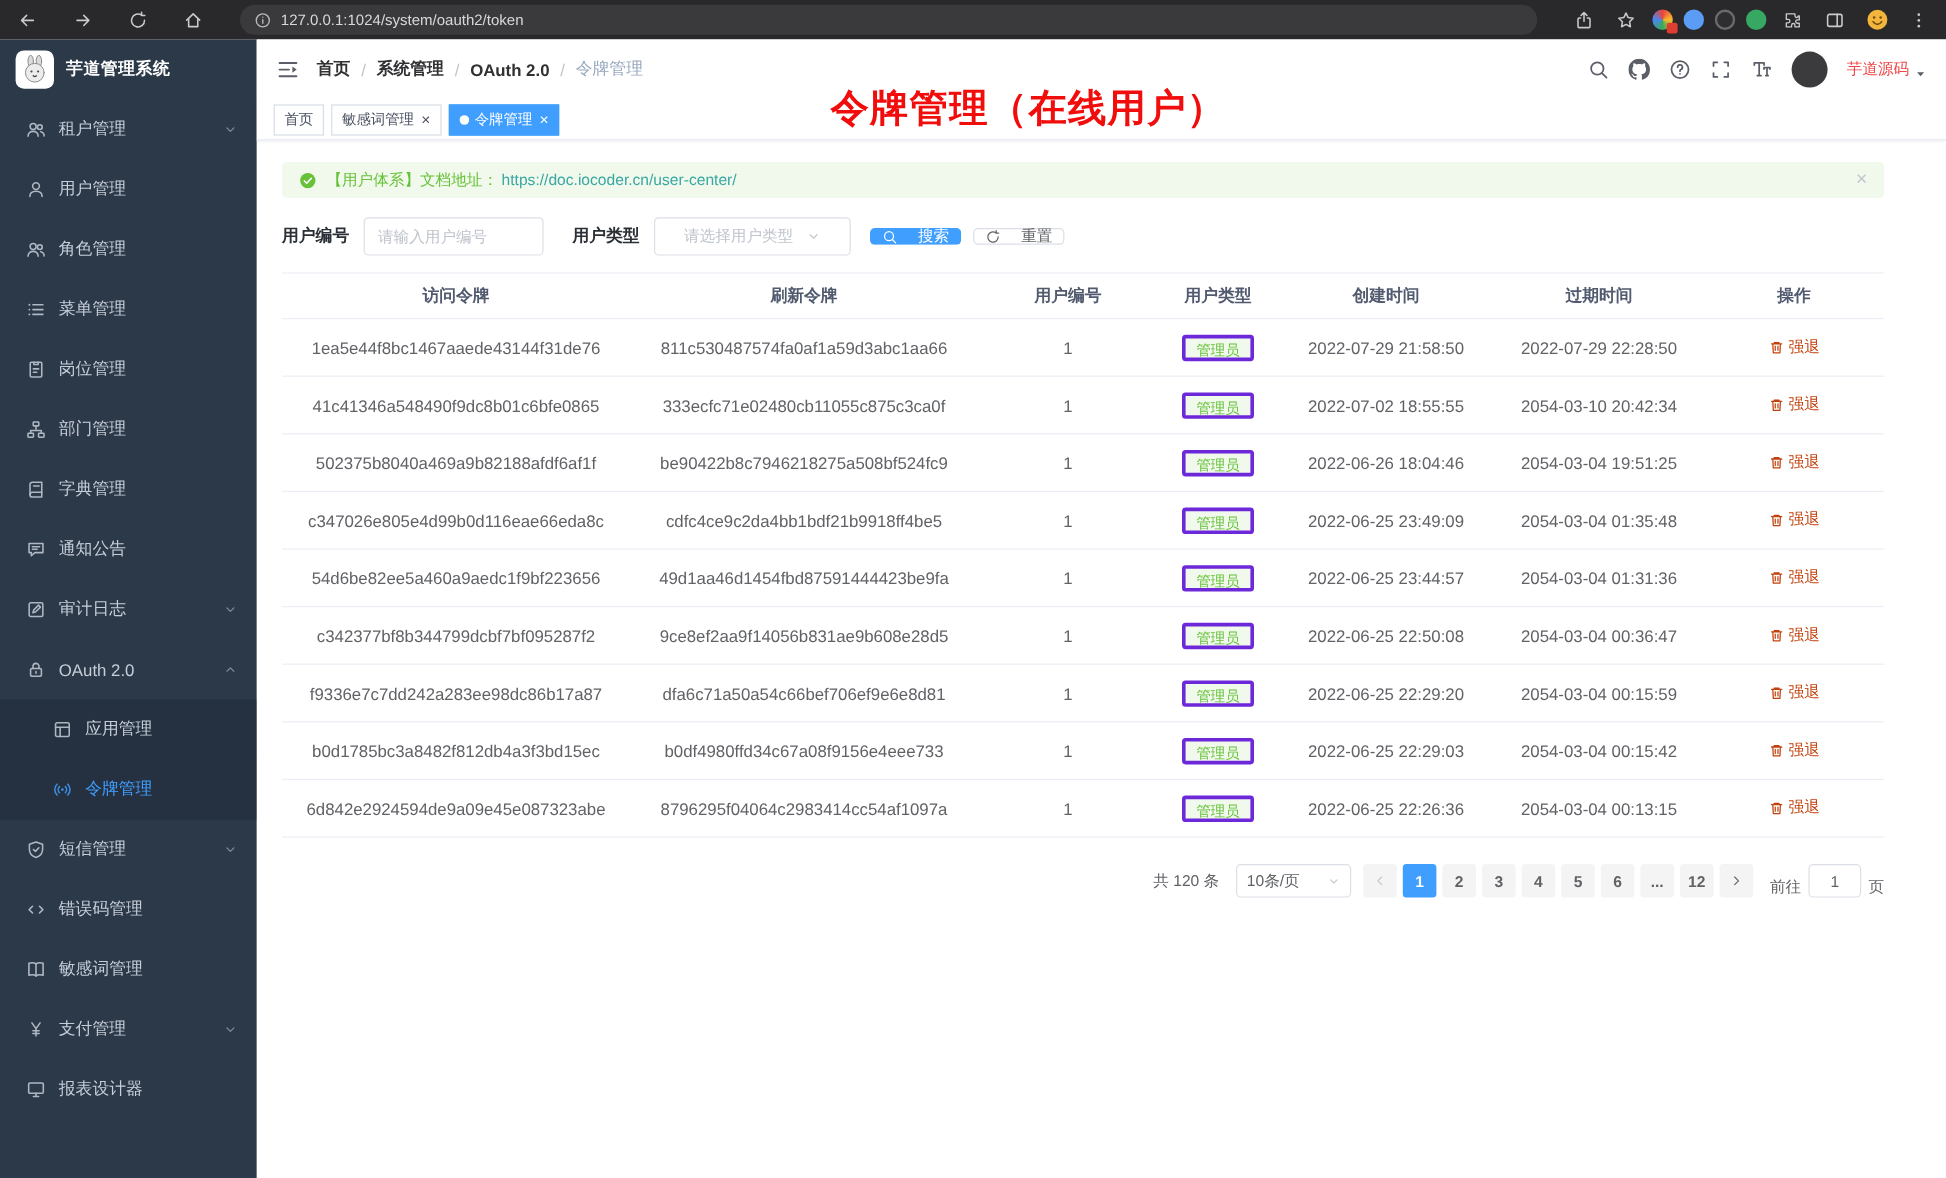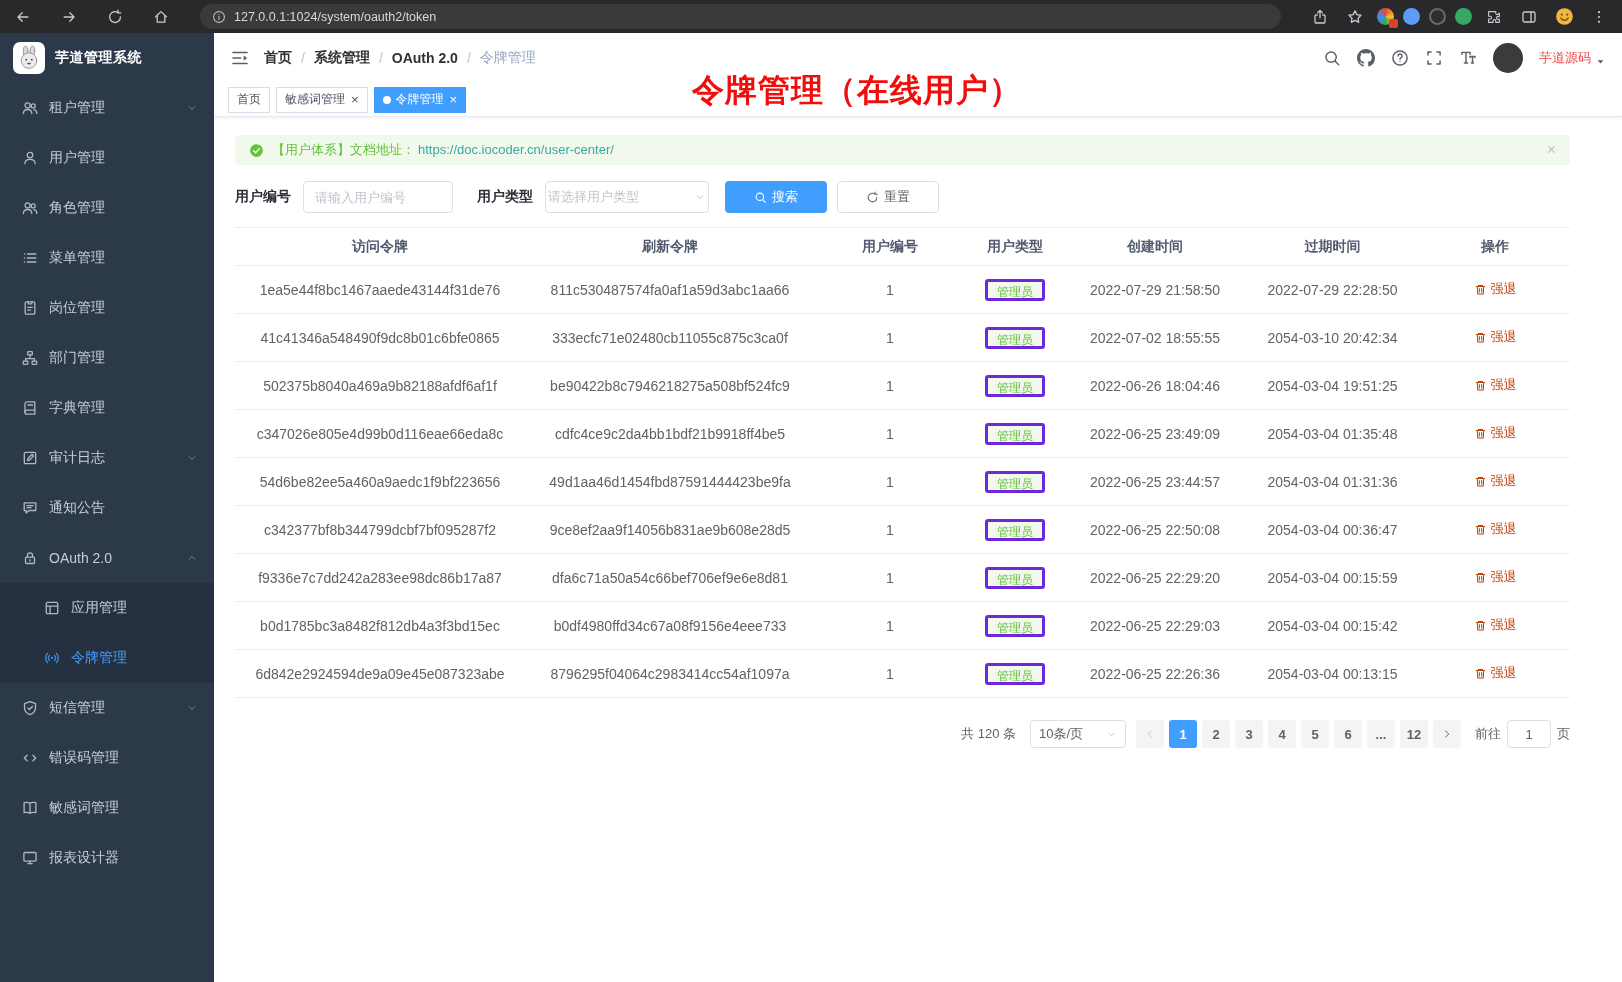--- a/index.html
+++ b/index.html
@@ -72,24 +72,24 @@
 .alert .a-ic svg{width:15px;height:15px}
 .alert-link{color:#3aa7a3;text-decoration:none;margin-left:3px;cursor:pointer}
 .alert .x{margin-left:auto;color:#c0c4cc;font-size:16px;cursor:pointer;line-height:1}
 
 
 .filter{display:flex;align-items:center;margin:16px 0 14px;font-size:14px}
 .f-label{font-weight:700;color:#2b2f36;margin-right:12px;white-space:nowrap}
 .f-label.lbl2{margin-left:24px}
 .f-input{width:150px;height:32px;border:1px solid #dcdfe6;border-radius:4px;padding:0 11px;font-size:13px;color:#606266;outline:none;background:#fff}
 .f-input::placeholder{color:#bfc4cc}
-.f-select{width:164px;height:32px;border:1px solid #dcdfe6;border-radius:4px;display:flex;align-items:center;justify-content:space-between;padding:0 2px;color:#bfc4cc;font-size:13px;background:#fff;cursor:pointer}
+.f-select{width:164px;height:32px;border:1px solid #dcdfe6;border-radius:4px;display:flex;align-items:center;justify-content:space-between;padding:0 24px;color:#bfc4cc;font-size:13px;background:#fff;cursor:pointer}
 .f-select .chev{width:12px;height:12px;color:#c0c4cc;display:flex}
 .f-select .chev svg{width:12px;height:12px}
-.btn{height:32px;border-radius:4px;display:inline-flex;align-items:center;gap:5px;padding:0 28px;font-size:13px;cursor:pointer;border:1px solid transparent;font-family:inherit}
+.btn{height:14px;border-radius:4px;display:inline-flex;align-items:center;gap:17px;padding:0 9px;font-size:13px;cursor:pointer;border:1px solid transparent;font-family:inherit}
 .btn .bi{width:13px;height:13px;display:flex}
 .btn .bi svg{width:13px;height:13px}
 .btn-primary{background:#409eff;color:#fff;margin-left:16px}
 .btn-plain{background:#fff;border-color:#dcdfe6;color:#606266;margin-left:10px}
 
 
 table{width:1335px;border-collapse:collapse;table-layout:fixed;font-size:14px;color:#606266}
 thead th{height:38px;font-weight:600;color:#515a6e;border-top:1px solid #ebeef5;border-bottom:1px solid #ebeef5;text-align:center;white-space:nowrap}
 tbody td{height:48px;border-bottom:1px solid #ebeef5;text-align:center;white-space:nowrap;overflow:hidden;text-overflow:ellipsis}
 .tag{display:inline-block;height:22px;line-height:20px;padding:0 9px;border:3px solid #6d28d9;background:#f0f9eb;color:#67c23a;border-radius:3px;font-size:12px}
@@ -101,21 +101,21 @@
 .pagination{display:flex;align-items:center;justify-content:flex-end;gap:10px;margin-top:22px;font-size:13px;color:#606266}
 .pg-total{margin-right:4px;white-space:nowrap}
 .pg-size{width:96px;height:28px;border:1px solid #dcdfe6;border-radius:4px;display:flex;align-items:center;justify-content:space-between;padding:0 8px;color:#606266;cursor:pointer;background:#fff;white-space:nowrap}
 .pg-size .chev{width:11px;height:11px;color:#c0c4cc;display:flex}
 .pg-size .chev svg{width:11px;height:11px}
 .pager{display:flex;align-items:center;gap:5px}
 .pg-btn{min-width:28px;height:28px;padding:0 4px;background:#f4f4f5;border-radius:3px;display:flex;align-items:center;justify-content:center;color:#606266;cursor:pointer;font-weight:600}
 .pg-btn svg{width:12px;height:12px}
 .pg-btn.active{background:#409eff;color:#fff}
 .pg-btn.disabled{color:#c0c4cc}
-.pg-goto{display:flex;align-items:center;gap:6px;margin-left:4px;white-space:nowrap}
+.pg-goto{display:flex;align-items:flex-end;gap:6px;margin-left:4px;white-space:nowrap}
 .pg-input{width:44px;height:28px;border:1px solid #dcdfe6;border-radius:4px;text-align:center;font-size:13px;color:#606266;outline:none;font-family:inherit}
 </style>
 </head>
 <body>
 
 <div class="screen">
 
   <div class="browser">
     <span class="b-ic">
         <svg viewBox="0 0 16 16" fill="none" stroke="currentColor" stroke-width="1.3" stroke-linecap="round" stroke-linejoin="round">
@@ -285,43 +285,43 @@
               <svg viewBox="0 0 16 16" fill="none" stroke="currentColor" stroke-width="1.3" stroke-linecap="round" stroke-linejoin="round">
                 <path d="M12.8 14.2H5a2 2 0 0 1-2-2V3.8a2 2 0 0 1 2-2h7.8z"></path>
                 <path d="M3 12.2a2 2 0 0 1 2-2h7.8M6 5h4.6"></path>
               </svg>
             </span>
             <span class="mi-label">字典管理</span>
           </div>
           <div class="menu-item">
             <span class="icn">
               <svg viewBox="0 0 16 16" fill="none" stroke="currentColor" stroke-width="1.3" stroke-linecap="round" stroke-linejoin="round">
+                <path d="M2.2 2.9h11.6v7.6H7l-2.9 2.6v-2.6H2.2z"></path>
+                <path d="M5 5.7h6M5 7.7h4"></path>
+              </svg>
+            </span>
+            <span class="mi-label">通知公告</span>
+          </div>
+          <div class="menu-item">
+            <span class="icn">
+              <svg viewBox="0 0 16 16" fill="none" stroke="currentColor" stroke-width="1.3" stroke-linecap="round" stroke-linejoin="round">
                 <rect x="2.3" y="2.3" width="11.4" height="11.4" rx="1.2"></rect>
                 <path d="M5.4 10.6l.8-2.4 3.9-3.9 1.6 1.6-3.9 3.9-2.4.8z"></path>
               </svg>
             </span>
             <span class="mi-label">审计日志</span>
             <span class="chev">
               <svg viewBox="0 0 16 16" fill="none" stroke="currentColor" stroke-width="1.3" stroke-linecap="round" stroke-linejoin="round">
                 <path d="M4.2 6.2L8 10l3.8-3.8"></path>
               </svg>
             </span>
           </div>
           <div class="menu-item">
             <span class="icn">
               <svg viewBox="0 0 16 16" fill="none" stroke="currentColor" stroke-width="1.3" stroke-linecap="round" stroke-linejoin="round">
-                <path d="M2.2 2.9h11.6v7.6H7l-2.9 2.6v-2.6H2.2z"></path>
-                <path d="M5 5.7h6M5 7.7h4"></path>
-              </svg>
-            </span>
-            <span class="mi-label">通知公告</span>
-          </div>
-          <div class="menu-item">
-            <span class="icn">
-              <svg viewBox="0 0 16 16" fill="none" stroke="currentColor" stroke-width="1.3" stroke-linecap="round" stroke-linejoin="round">
                 <rect x="3.5" y="7.1" width="9" height="6.4" rx="1"></rect>
                 <path d="M5.5 7.1V5.3a2.5 2.5 0 0 1 5 0v1.8M8 9.7v1.4"></path>
               </svg>
             </span>
             <span class="mi-label">OAuth 2.0</span>
             <span class="chev up">
               <svg viewBox="0 0 16 16" fill="none" stroke="currentColor" stroke-width="1.3" stroke-linecap="round" stroke-linejoin="round">
                 <path d="M4.2 6.2L8 10l3.8-3.8"></path>
               </svg>
             </span>
@@ -367,20 +367,33 @@
             <span class="mi-label">错误码管理</span>
           </div>
           <div class="menu-item">
             <span class="icn">
               <svg viewBox="0 0 16 16" fill="none" stroke="currentColor" stroke-width="1.3" stroke-linecap="round" stroke-linejoin="round">
                 <path d="M8 3.3C6.7 2.3 4.3 2.1 2.1 2.7v10c2.2-.6 4.6-.4 5.9.6 1.3-1 3.7-1.2 5.9-.6v-10C11.7 2.1 9.3 2.3 8 3.3z"></path>
                 <path d="M8 3.3v10"></path>
               </svg>
             </span>
             <span class="mi-label">敏感词管理</span>
+          </div>
+          <div class="menu-item">
+            <span class="icn">
+              <svg viewBox="0 0 16 16" fill="none" stroke="currentColor" stroke-width="1.3" stroke-linecap="round" stroke-linejoin="round">
+                <path d="M4.6 2.4L8 7.2l3.4-4.8M8 7.2v6.2M5.4 9h5.2M5.4 11.2h5.2"></path>
+              </svg>
+            </span>
+            <span class="mi-label">支付管理</span>
+            <span class="chev">
+              <svg viewBox="0 0 16 16" fill="none" stroke="currentColor" stroke-width="1.3" stroke-linecap="round" stroke-linejoin="round">
+                <path d="M4.2 6.2L8 10l3.8-3.8"></path>
+              </svg>
+            </span>
           </div>
           <div class="menu-item">
             <span class="icn">
               <svg viewBox="0 0 16 16" fill="none" stroke="currentColor" stroke-width="1.3" stroke-linecap="round" stroke-linejoin="round">
                 <rect x="1.9" y="2.5" width="12.2" height="8.6" rx="1"></rect>
                 <path d="M5.8 13.7h4.4M8 11.1v2.6"></path>
               </svg>
             </span>
             <span class="mi-label">报表设计器</span>
           </div>

